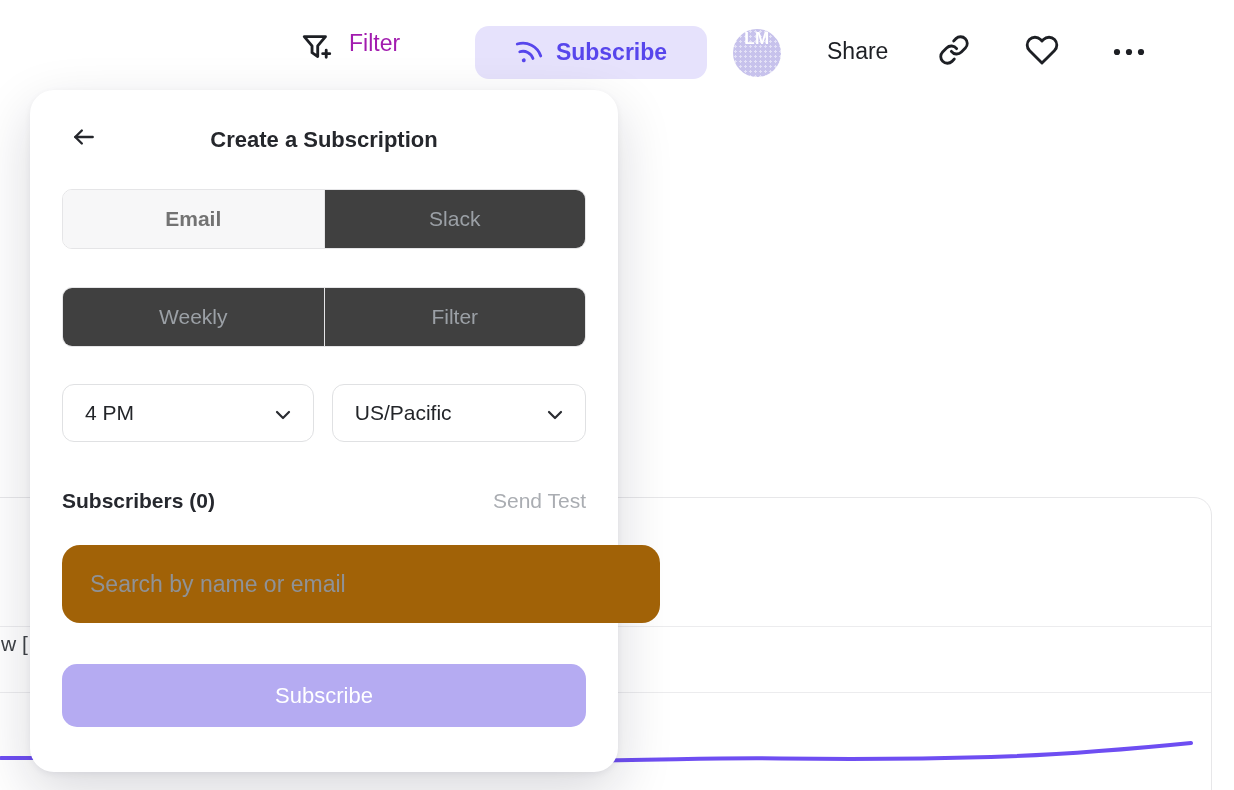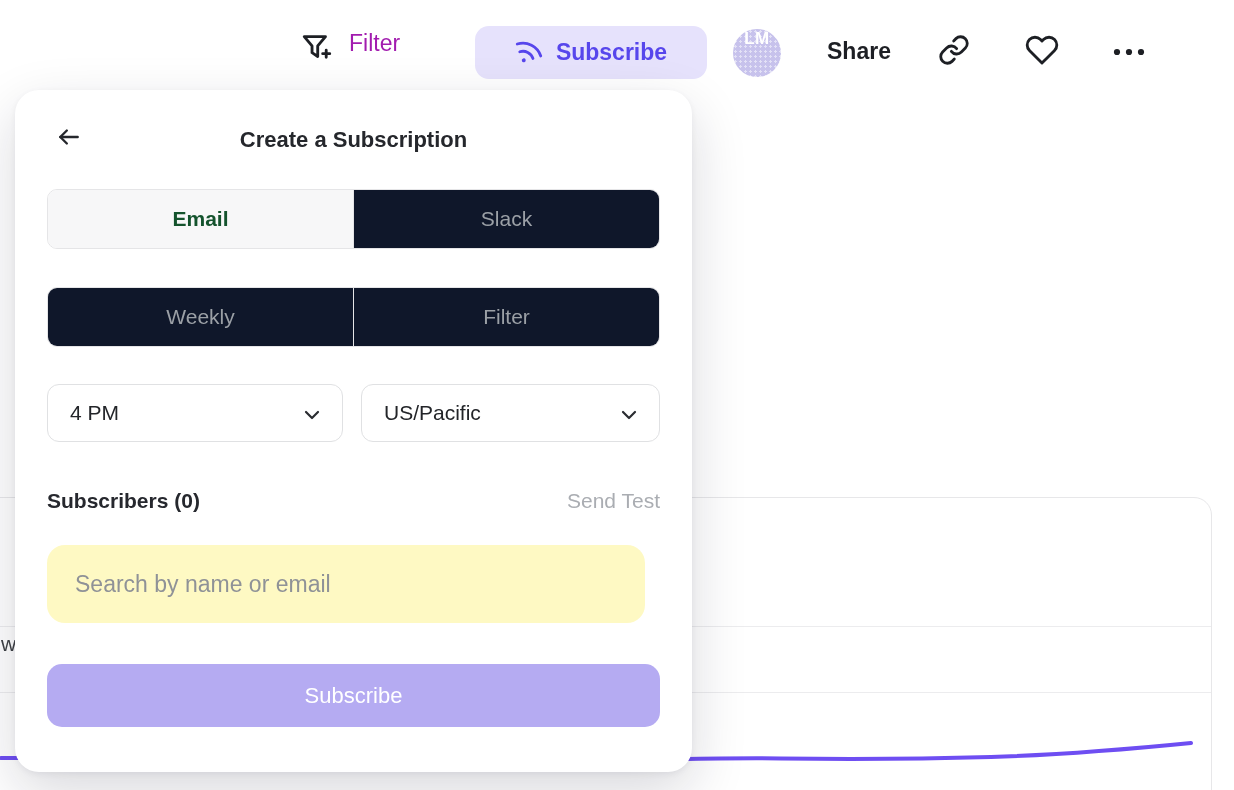--- a/index.html
+++ b/index.html
@@ -39,70 +39,70 @@
   .subscribe-pill svg { transform:rotate(-18deg); }
   .avatar {
     position:absolute; left:733px; top:29px; width:48px; height:48px;
     border-radius:50%; background-color:#c7c2ec;
     background-image:radial-gradient(rgba(255,255,255,.5) 1px, transparent 1.3px);
     background-size:5px 5px;
     color:#fff; font-weight:700; font-size:17px; letter-spacing:.5px;
     display:flex; align-items:flex-start; justify-content:center; cursor:pointer;
   }
   .share-btn {
-    position:absolute; left:827px; top:38px; font-size:23px; font-weight:700;
+    position:absolute; left:827px; top:38px; font-size:23px; font-weight:400;
     color:#1d1f24; cursor:pointer;
   }
   .icon-btn { position:absolute; cursor:pointer; display:flex; align-items:center; justify-content:center; }
   .link-btn  { left:936px; top:34px; width:36px; height:36px; }
   .heart-btn { left:1022px; top:33px; width:40px; height:38px; }
   .more-btn  { left:1110px; top:44px; width:40px; height:18px; }
 
   
   .modal {
-    position:absolute; left:15px; top:90px; width:677px; height:682px;
+    position:absolute; left:30px; top:90px; width:588px; height:682px;
     background:#fff; border-radius:24px; padding:0 32px;
     box-shadow:0 2px 6px rgba(20,20,43,.06), 0 20px 55px rgba(20,20,43,.16);
   }
   .modal-header { position:relative; height:99px; display:flex; align-items:center; justify-content:center; }
   .back-btn {
     position:absolute; left:0; top:26px; width:44px; height:44px; border:none; background:transparent;
     display:flex; align-items:center; justify-content:center; cursor:pointer;
   }
   .modal-title { font-size:22px; font-weight:600; color:#25272c; }
 
   .seg {
     display:flex; height:60px; border:1px solid #e5e5e7; border-radius:10px;
     overflow:hidden; background:#fff;
   }
   .seg + .seg { margin-top:38px; }
   .seg-item {
     flex:1; display:flex; align-items:center; justify-content:center;
     font-size:21px; color:#9ba0a6; border-left:1px solid #e5e5e7; cursor:pointer;
-    background:#0f172a;
+    background:#404040;
   }
   .seg-item:first-child { border-left:none; }
-  .seg-item.selected { background:#f7f7f8; color:#14532d; font-weight:600;text-align:right; }
+  .seg-item.selected { background:#f7f7f8; color:#737373; font-weight:600;text-align:right; }
 
   .select-row { display:flex; gap:18px; margin-top:37px; }
   .select {
     height:58px; border:1px solid #e0e1e3; border-radius:12px;
     display:flex; align-items:center; justify-content:space-between;
     padding:0 22px; font-size:21px; color:#232529; cursor:pointer; background:#fff;
   }
   .select.time { width:297px; }
   .select.tz   { width:300px; }
 
   .subs-row { display:flex; align-items:center; justify-content:space-between; margin-top:47px; }
   .subs-label { font-size:21px; font-weight:600; color:#26282e;text-align:right; }
   .send-test  { font-size:21px; color:#aaadb2; cursor:pointer; }
 
   .search-input {
     display:block; width:598px; height:78px; margin-top:32px;
-    background:#fef9c3; border:none; border-radius:18px; outline:none;
+    background:#a16207; border:none; border-radius:18px; outline:none;
     padding:0 28px; font-size:23px; color:#232529;
     font-family:"Liberation Sans", sans-serif;
   }
   .search-input::placeholder { color:#8f9297; }
 
   .cta-btn {
     display:block; width:100%; height:63px; margin-top:41px;
     background:#b5abf2; color:#fff; border:none; border-radius:15px;
     font-size:22px; font-weight:500; cursor:default;
     font-family:"Liberation Sans", sans-serif;

